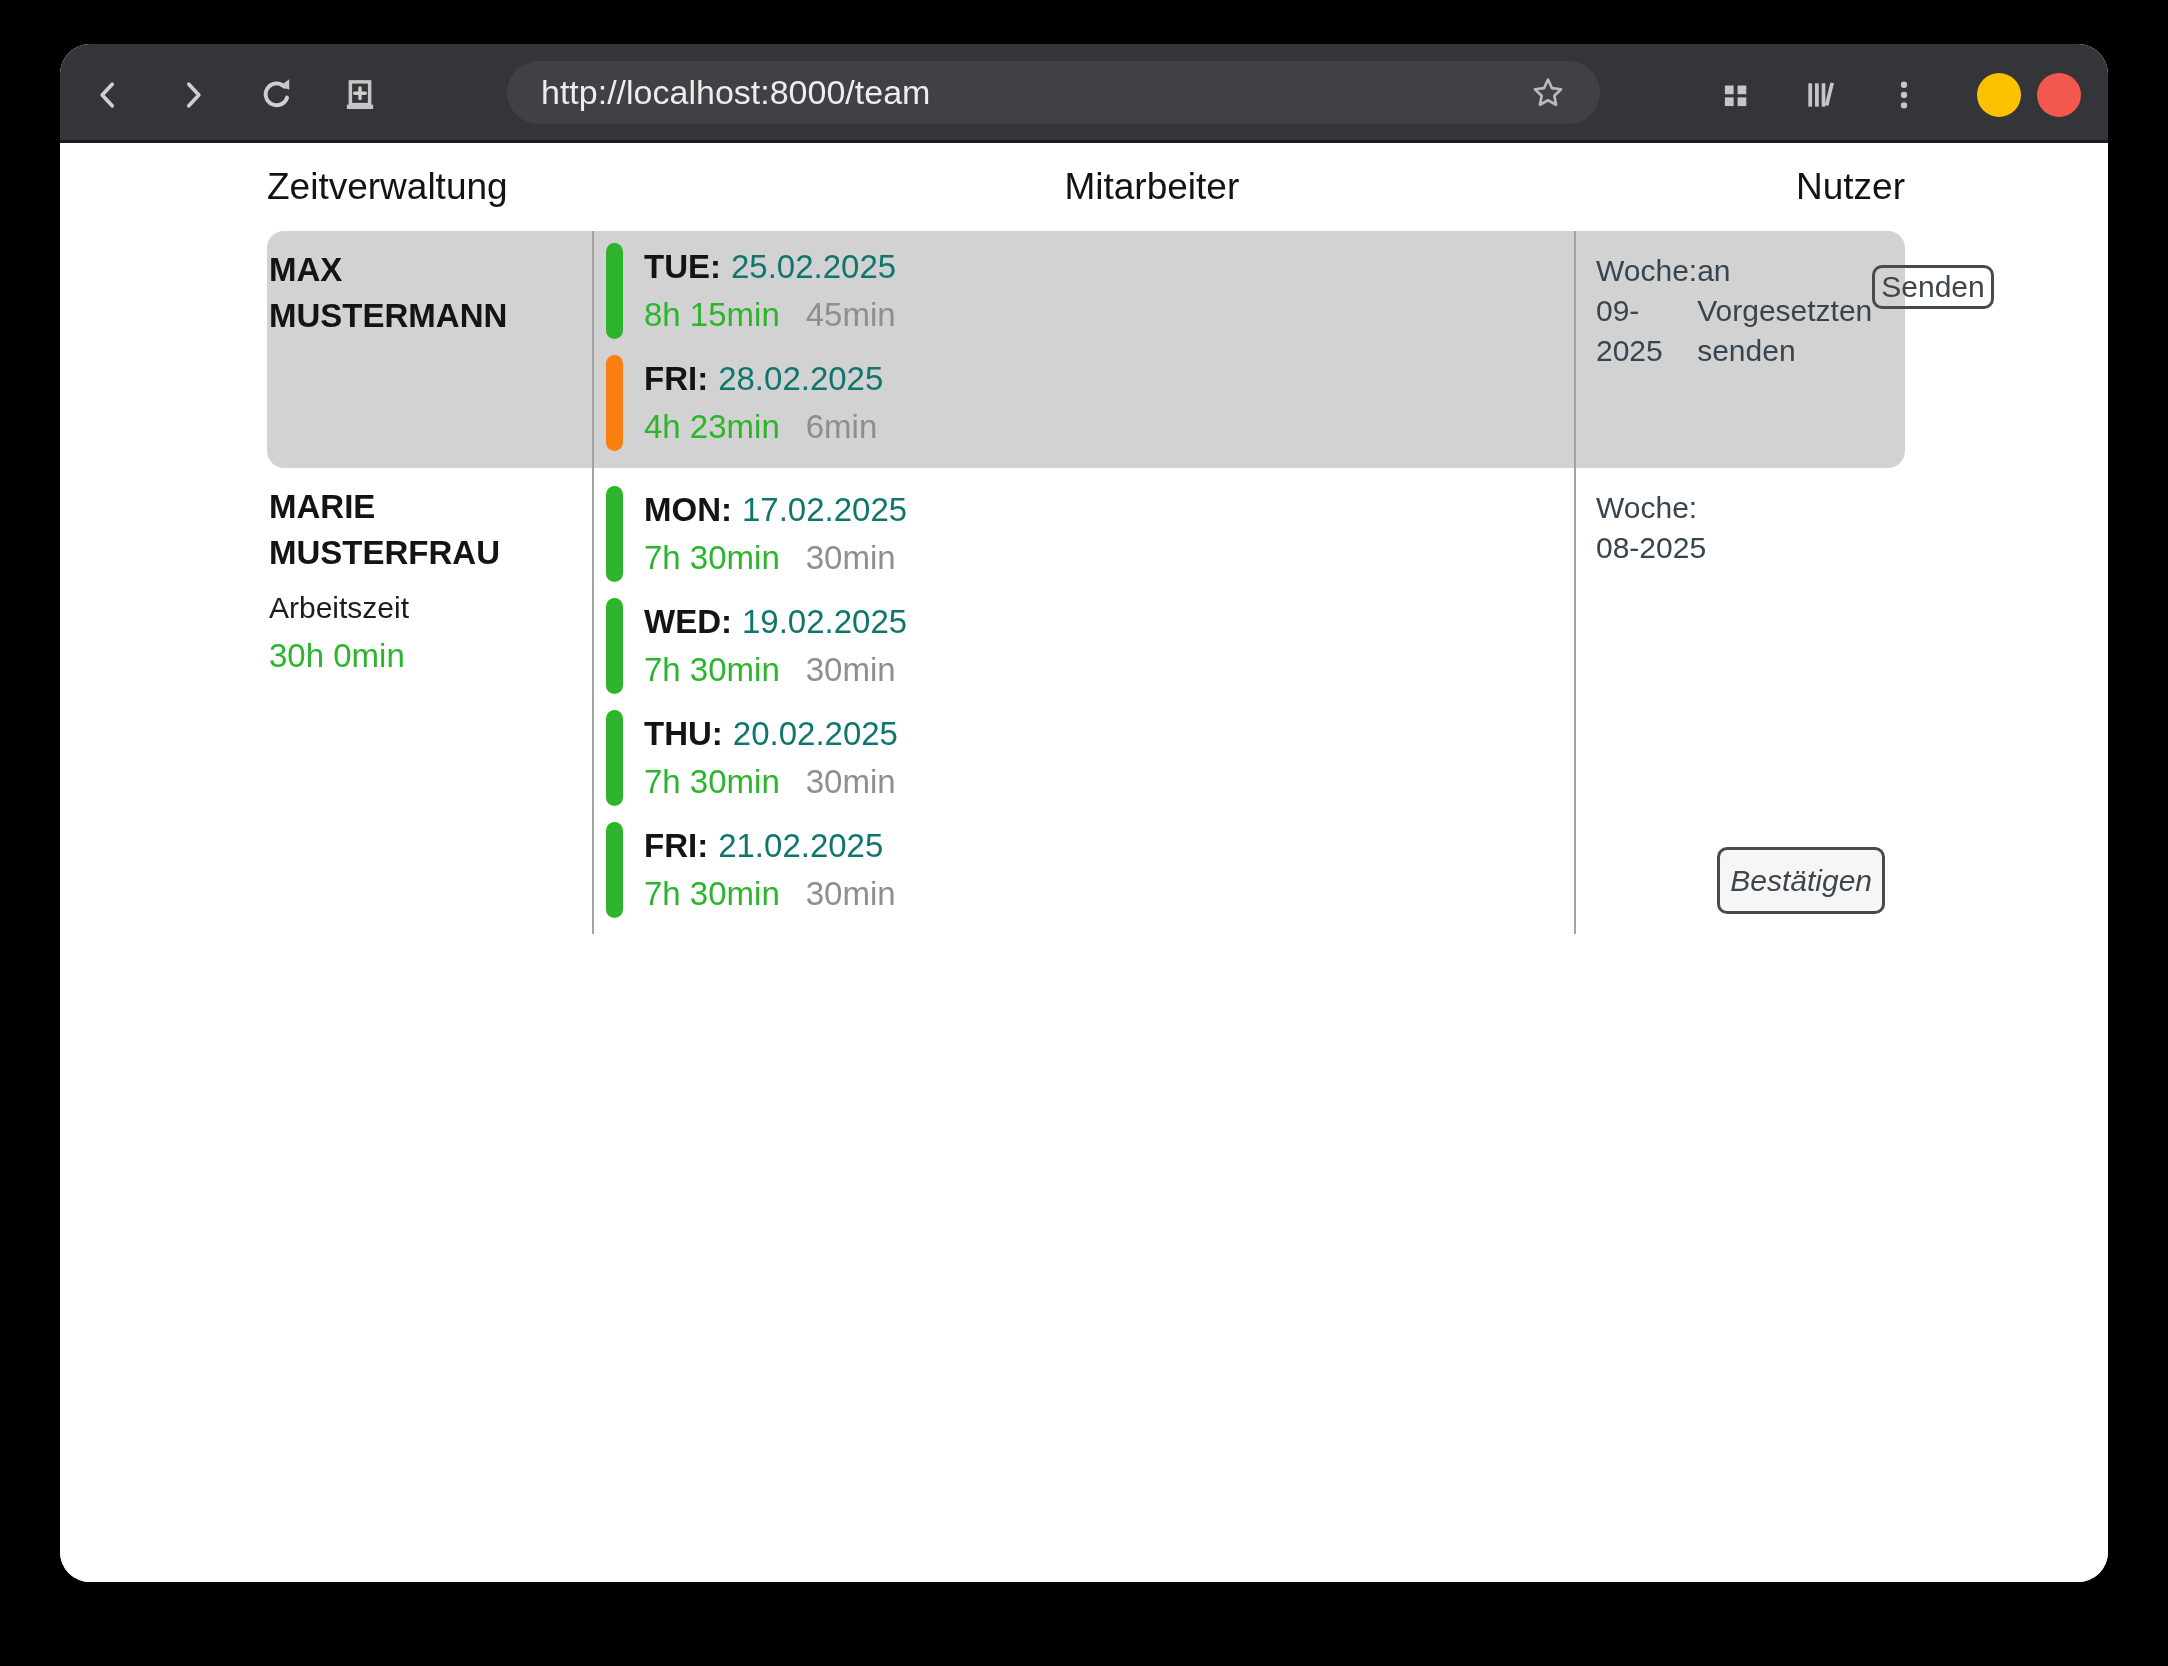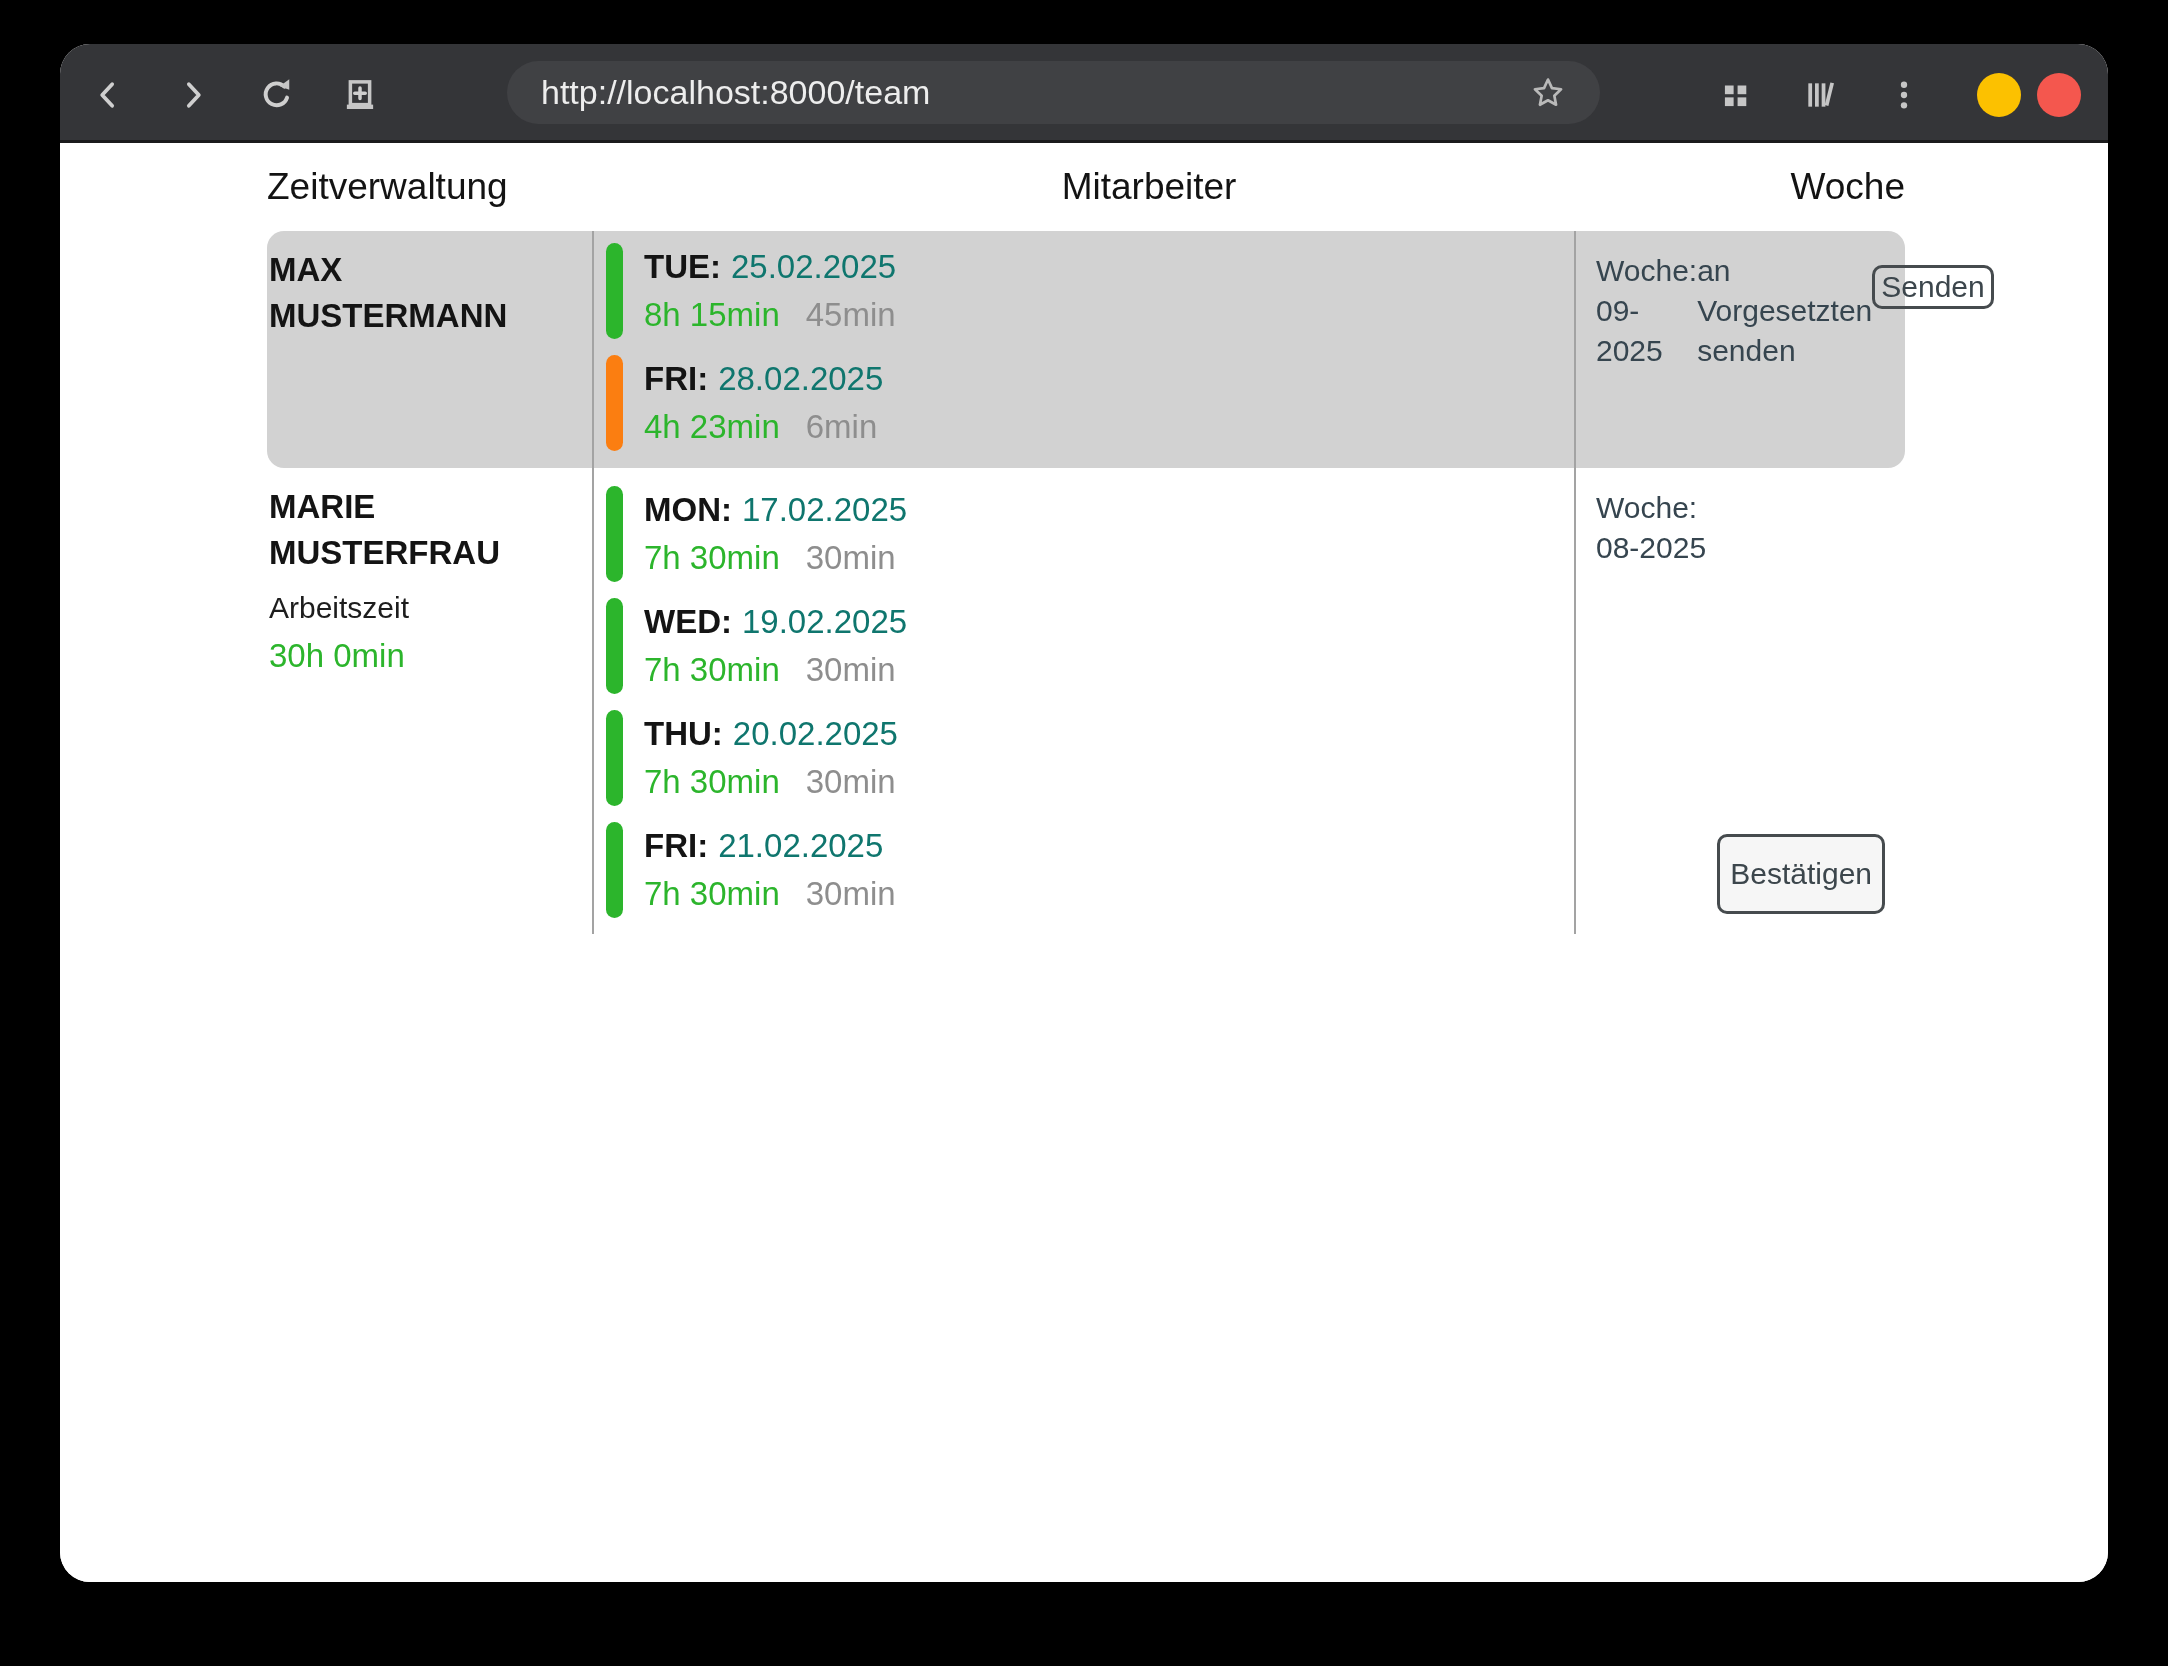--- a/index.html
+++ b/index.html
@@ -73,21 +73,21 @@
     padding:20px 20px 0 20px; font-size:30px; line-height:40px; color:#36454f;
     display:flex; flex-direction:row;
   }
   .week-note { white-space:normal; }
   .action-btn {
     margin-top:14px; height:44px; width:100%;
     border:3px solid #464b4e; border-radius:10px;
     background:transparent; font-size:30px; color:#3c464c;
     font-family:inherit; cursor:pointer;
   }
-  .row-2 .action-btn { margin-top:auto; margin-bottom:20px; height:80px; background:#f6f6f6; }
+  .row-2 .action-btn { margin-top:auto; margin-bottom:20px; height:67px; background:#f6f6f6;font-style:italic; }
 </style>
 </head>
 <body>
 
 <div class="window">
 
   <div class="topbar">
 
     <div class="navbtn nav-back">
       <svg width="40" height="40" viewBox="0 0 48 48">
@@ -149,21 +149,21 @@
     <div class="wbtn wbtn-min" style="background: rgb(252, 193, 0);"></div>
     <div class="wbtn wbtn-close" style="background: rgb(244, 87, 78);"></div>
   </div>
 
   <div class="content">
     <div class="table">
 
       <div class="thead">
         <span>Zeitverwaltung</span>
         <span>Mitarbeiter</span>
-        <span>Woche</span>
+        <span>Nutzer</span>
       </div>
 
       <div class="row row-1 row-highlight">
         <div class="cell-name">
           <div class="emp-name">MAX MUSTERMANN</div>
         </div>
         <div class="cell-entries">
 
           <div class="entry">
             <span class="entry-bar" style="background: rgb(44, 181, 44);"></span>

